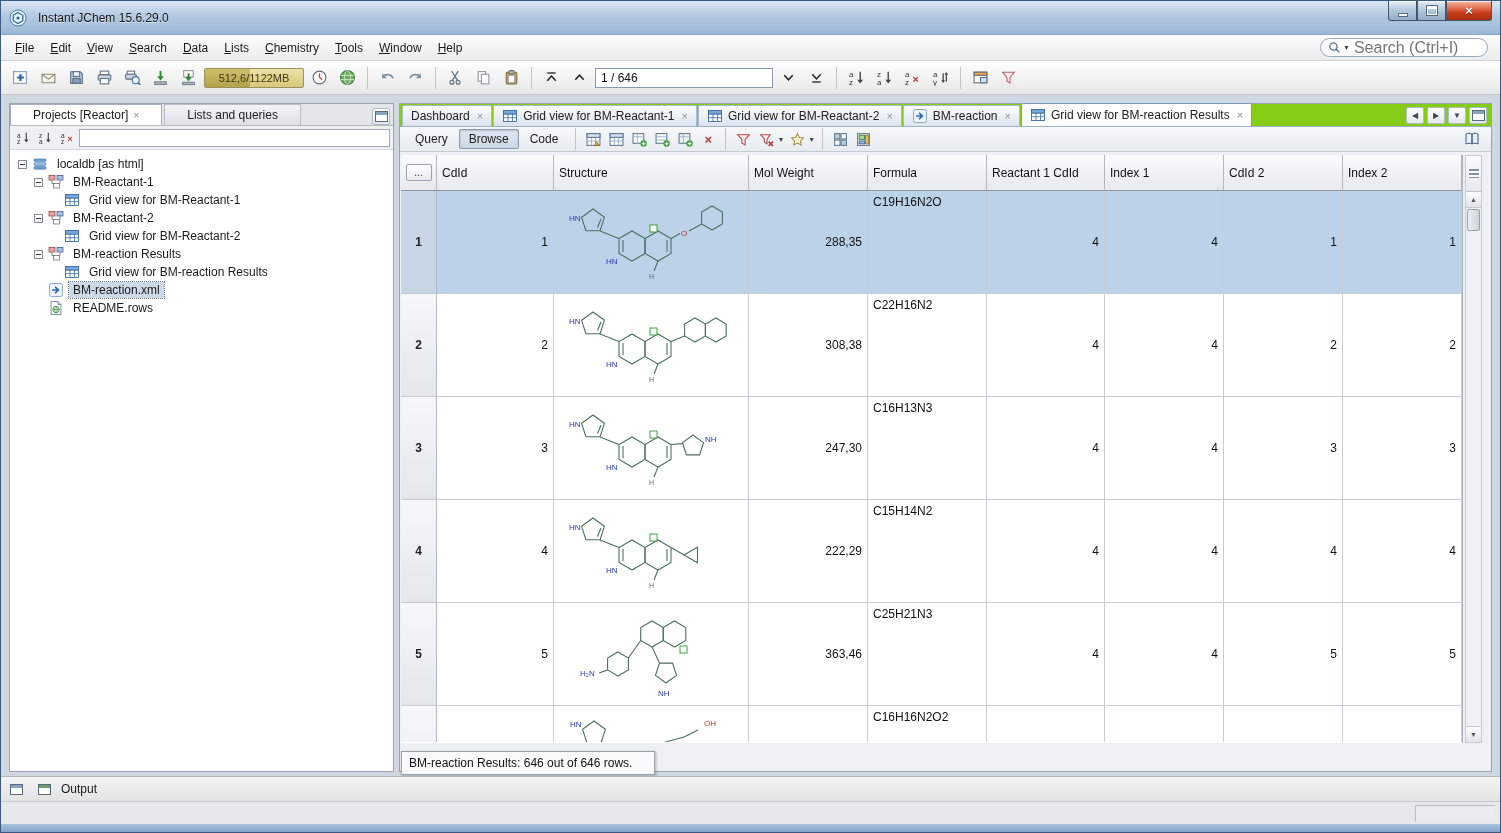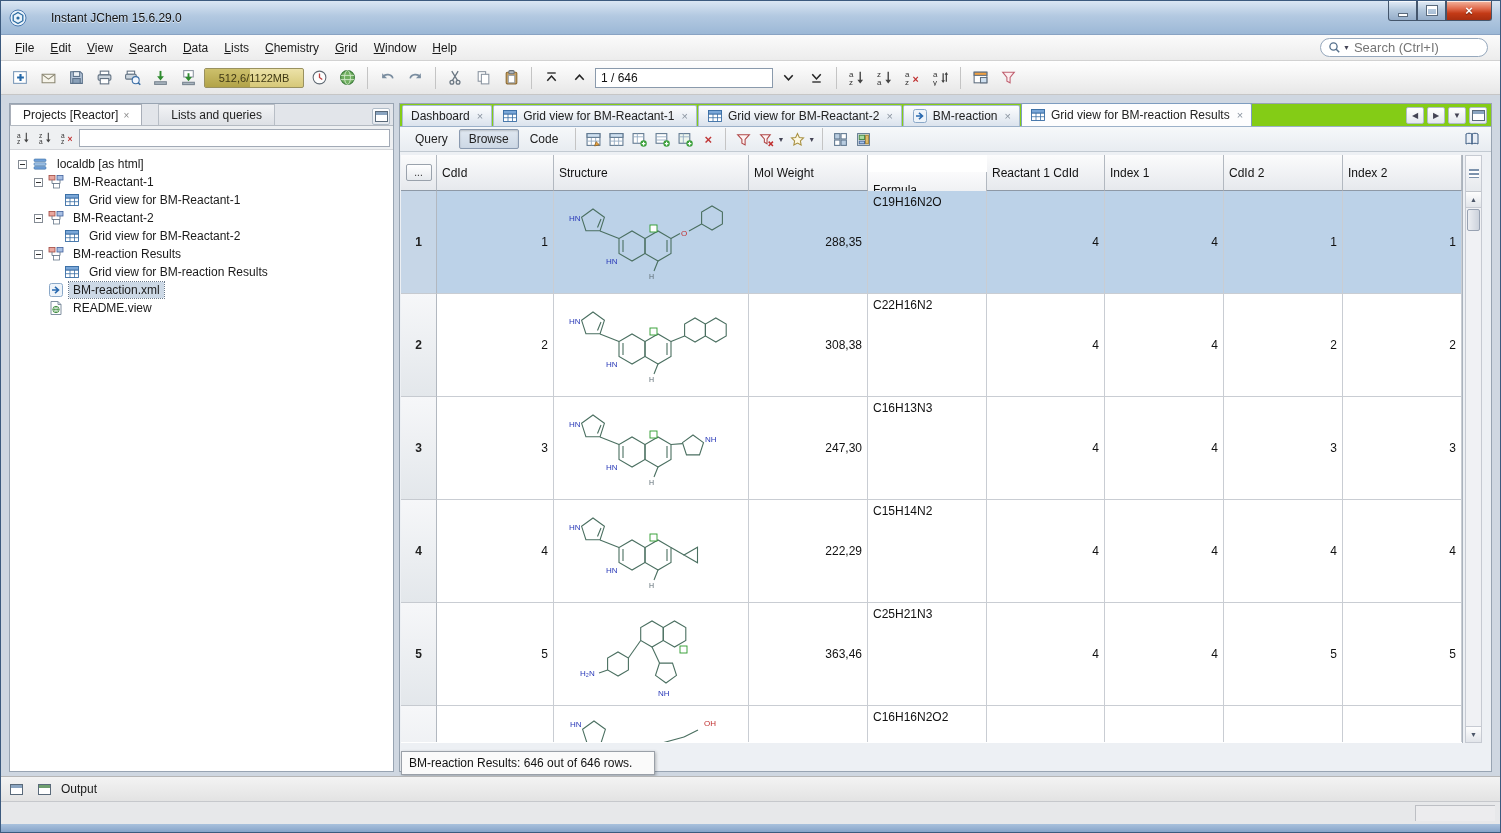--- a/index.html
+++ b/index.html
@@ -1,53 +1,53 @@
 <!DOCTYPE html>
 <html><head>
 <meta charset="utf-8">
 <style>
 *{box-sizing:border-box;margin:0;padding:0}
 body{font-family:"Liberation Sans",sans-serif;font-size:12px;color:#1a1a1a;background:#888}
 .window{position:relative;width:1501px;height:833px;background:#d2d7de;overflow:hidden;border:1px solid #3c5a7e}
 
 
 .titlebar{position:absolute;left:0;top:0;right:0;height:34px;background:linear-gradient(#dae6f3,#b3c9e1 45%,#9cb8d6);border-bottom:1px solid #89a3c3;display:flex;align-items:center;padding:0 8px}
-.title-text{margin-left:24px;color:#111;text-shadow:0 1px 0 rgba(255,255,255,.65)}
+.title-text{margin-left:11px;color:#111;text-shadow:0 1px 0 rgba(255,255,255,.65)}
 .win-buttons{position:absolute;top:0;right:8px;display:flex}
 .winbtn{width:29px;height:20px;border:1px solid #44566c;border-top:none;display:flex;align-items:center;justify-content:center;background:linear-gradient(#e4edf7,#b6cade 45%,#95adc9);box-shadow:inset 0 1px 0 rgba(255,255,255,.7)}
 .winbtn.min{border-radius:0 0 0 3px}
 .winbtn.close{width:46px;background:linear-gradient(#f4b7a1,#e06b4d 40%,#c33a16 65%,#a82e10);border-radius:0 0 3px 0;color:#fff;font-weight:bold;font-size:13px;text-shadow:0 1px 1px rgba(0,0,0,.5)}
 .g-min{width:10px;height:4px;background:#fff;border:1px solid #5a6a7c;margin-top:9px}
 .g-max{width:10px;height:9px;border:1px solid #fff;box-shadow:0 0 0 1px #5a6a7c,inset 0 2px 0 #fff}
 
 
 .menubar{position:absolute;left:0;top:34px;right:0;height:26px;background:linear-gradient(#fbfbfb,#ececec);border-bottom:1px solid #d2d2d2;display:flex;align-items:center;padding:0 6px}
 .menu-item{display:inline-block;padding:4px 8px;cursor:default}
 .menu-item::first-letter{text-decoration:underline}
 .menu-search{margin-left:auto;margin-right:6px;display:flex;align-items:center;gap:4px;border:1px solid #96a8bd;border-radius:10px;background:#fff;height:19px;width:168px;padding:0 7px}
-.menu-search input{border:none;outline:none;flex:1;min-width:0;font-family:"Liberation Sans",sans-serif;font-size:13px;color:#555;background:transparent}
+.menu-search input{border:none;outline:none;flex:1;min-width:0;font-family:"Liberation Sans",sans-serif;font-size:16px;color:#555;background:transparent}
 
 
 .toolbar{position:absolute;left:0;top:60px;right:0;height:34px;background:linear-gradient(#ffffff,#e7e7e7);border-bottom:1px solid #c6c6c6;display:flex;align-items:center;padding:0 7px;gap:3px}
 .tbtn{width:25px;height:25px;display:flex;align-items:center;justify-content:center;border-radius:3px}
 .tsep{width:1px;height:22px;background:#c4c4c4;margin:0 4px;flex:none}
 .mem{width:100px;height:20px;border:1px solid #99915f;background:linear-gradient(#ece2a8,#d6c878);position:relative;display:flex;align-items:center;justify-content:center;font-size:11px;color:#3f3814;border-radius:2px;overflow:hidden}
 .mem .used{position:absolute;left:0;top:0;bottom:0;width:46%;background:linear-gradient(#cdc06c,#b2a348)}
 .mem .lbl{position:relative}
 .navfield{width:178px;height:20px;border:1px solid #8a9aac;background:#fff;font-family:"Liberation Sans",sans-serif;font-size:12px;padding:0 5px;color:#111}
 
 
 .workspace{position:absolute;left:0;top:94px;right:0;height:681px;background:#cfd7e1}
 .left-panel{position:absolute;left:8px;top:8px;width:385px;bottom:4px;background:#fff;border:1px solid #98a4b2}
 .splitter{position:absolute;left:393px;top:8px;width:5px;bottom:4px;background:#cfd7e1}
 .main-panel{position:absolute;left:398px;top:8px;right:8px;bottom:4px;background:#edf0f4;border:1px solid #98a4b2}
 
 
 .lp-tabs{height:22px;background:#e2e5ea;border-bottom:1px solid #b4bac2;display:flex;align-items:flex-end;position:relative}
-.lp-tab{height:21px;display:flex;align-items:center;gap:5px;padding:0 12px;font-size:12px;color:#222;border:1px solid #b8bec6;border-bottom:none;background:linear-gradient(#f3f4f6,#dde0e5);margin-right:16px}
+.lp-tab{height:21px;display:flex;align-items:center;gap:5px;padding:0 22px;font-size:12px;color:#222;border:1px solid #b8bec6;border-bottom:none;background:linear-gradient(#f3f4f6,#dde0e5);margin-right:2px}
 .lp-tab.active{background:#fff;border-color:#a8aeb8}
 .lp-x{color:#8a8a8a;font-size:10px}
 .lp-controls{position:absolute;right:3px;top:4px}
 .lp-filter{height:24px;background:#eef0f2;border-bottom:1px solid #d4d6da;display:flex;align-items:center;gap:2px;padding:2px 3px}
 .lp-filter input{flex:1;height:18px;border:1px solid #a2aab6;background:#fff;font-family:"Liberation Sans",sans-serif;font-size:12px;padding:0 4px}
 .lp-tree{padding:5px 2px}
 .tree-row{display:flex;align-items:center;height:18px;white-space:nowrap}
 .toggle{width:9px;height:9px;border:1px solid #848b94;background:#fff;display:inline-flex;align-items:center;justify-content:center;margin-right:5px;flex:none}
 .tminus{width:5px;height:1px;background:#333}
 .toggle-spacer{width:14px;flex:none}
@@ -130,21 +130,21 @@
           <span class="g-min"></span>
         </span>
       <span class="winbtn">
           <span class="g-max"></span>
         </span>
       <span class="winbtn close">×</span>
     </span>
   </div>
 
   <div class="menubar">
-    <span><span class="menu-item">File</span><span class="menu-item">Edit</span><span class="menu-item">View</span><span class="menu-item">Search</span><span class="menu-item">Data</span><span class="menu-item">Lists</span><span class="menu-item">Chemistry</span><span class="menu-item">Grid</span><span class="menu-item">Window</span><span class="menu-item">Help</span></span>
+    <span><span class="menu-item">File</span><span class="menu-item">Edit</span><span class="menu-item">View</span><span class="menu-item">Search</span><span class="menu-item">Data</span><span class="menu-item">Lists</span><span class="menu-item">Chemistry</span><span class="menu-item">Tools</span><span class="menu-item">Window</span><span class="menu-item">Help</span></span>
     <span class="menu-search">
       <span>
         <svg width="13" height="13">
             <circle cx="5.5" cy="5.5" r="3.6" fill="none" stroke="#55708c" stroke-width="1.3"></circle>
             <path d="M8.2 8.2l3 3" stroke="#55708c" stroke-width="1.5"></path>
           </svg>
       </span>
       <span class="ddarrow">▼</span>
       <input placeholder="Search (Ctrl+I)" style="">
     </span>
@@ -466,21 +466,21 @@
           <div class="tree-row" style="padding-left: 22px;">
             <span class="toggle-spacer"></span>
             <span class="nicon">
               <svg width="16" height="16">
                 <path d="M3 1.5h7l3 3v10H3z" fill="#fff" stroke="#8090a0"></path>
                 <path d="M10 1.5v3h3" fill="none" stroke="#8090a0"></path>
                 <circle cx="8" cy="9.5" r="3.2" fill="none" stroke="#3a8a3a" stroke-width=".9"></circle>
                 <path d="M4.8 9.5h6.4M8 6.3a4.6 4.6 0 010 6.4M8 6.3a4.6 4.6 0 000 6.4" fill="none" stroke="#3a8a3a" stroke-width=".7"></path>
               </svg>
             </span>
-            <span class="nlabel">README.view</span>
+            <span class="nlabel">README.rows</span>
           </div>
         </div>
     </div>
 
     <div class="splitter"></div>
 
     <div class="main-panel">
 
       <div class="doc-tabbar">
         <span style="display:flex;align-items:flex-end">
@@ -634,21 +634,21 @@
 
       <div class="grid-wrap">
         <div class="grid-header">
           <div class="h-corner">
             <button class="dots">...</button>
           </div>
           <span style="display:flex">
               <div class="h-cell" style="width: 117px;">CdId</div>
               <div class="h-cell" style="width: 195px;">Structure</div>
               <div class="h-cell" style="width: 119px;">Mol Weight</div>
-              <div class="h-cell" style="width: 119px; margin-top: 17px;">Formula</div>
+              <div class="h-cell" style="width: 119px;">Formula</div>
               <div class="h-cell" style="width: 118px;">Reactant 1 CdId</div>
               <div class="h-cell" style="width: 119px;">Index 1</div>
               <div class="h-cell" style="width: 119px;">CdId 2</div>
               <div class="h-cell" style="width: 119px;">Index 2</div>
             </span>
         </div>
         <div class="grid-body">
             <div class="grid-row selected">
               <div class="row-num">1</div>
               <div class="cell num" style="width: 117px;">1</div>

